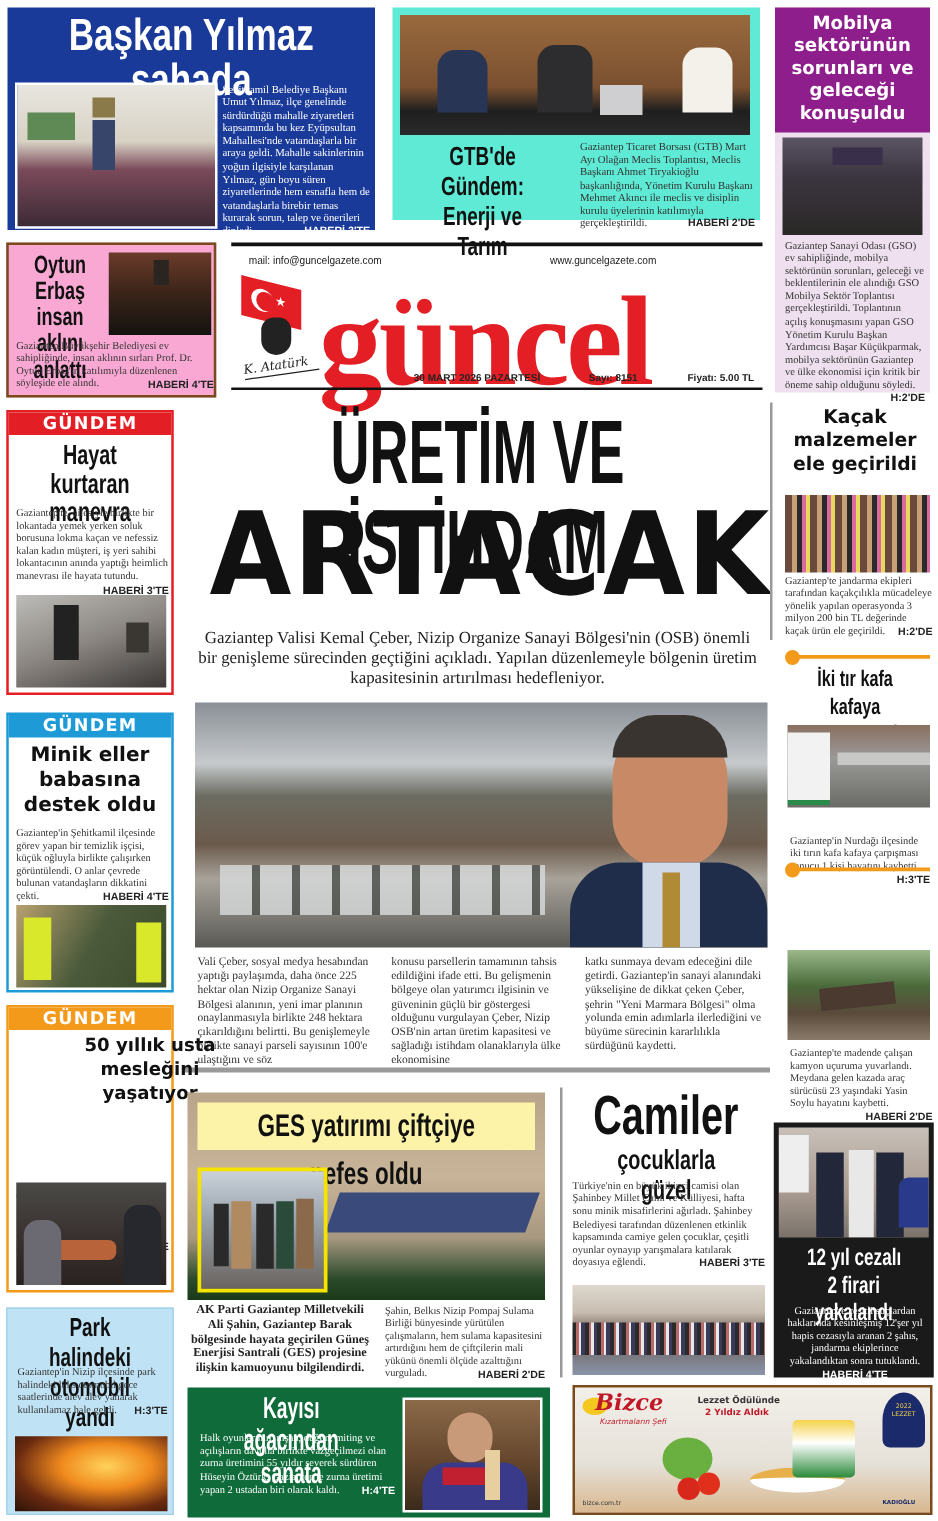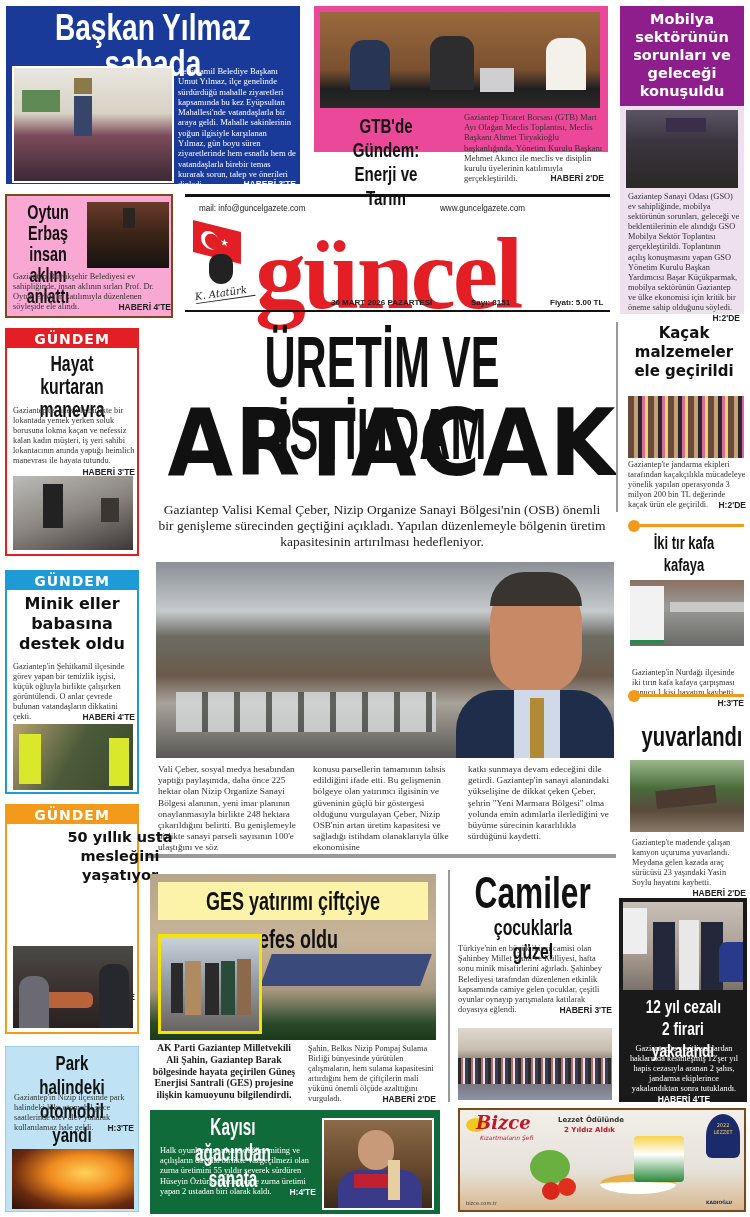--- a/index.html
+++ b/index.html
@@ -24,21 +24,21 @@
     <div class="abs" style="left:60px;top:10px;width:18px;height:16px;background:#8a7a4a"></div>
     <div class="abs" style="left:8px;top:22px;width:38px;height:22px;background:#5f8a55"></div>
     <div class="abs" style="left:60px;top:28px;width:18px;height:40px;background:#37456a"></div>
   </div>
   <div class="abs body" style="left:172px;top:60px;width:118px;color:#fff;font-size:8.6px;line-height:10.3px;">
     <span>Şehitkamil Belediye Başkanı Umut Yılmaz, ilçe genelinde sürdürdüğü mahalle ziyaretleri kapsamında bu kez Eyüpsultan Mahallesi'nde vatandaşlarla bir araya geldi. Mahalle sakinlerinin yoğun ilgisiyle karşılanan Yılmaz, gün boyu süren ziyaretlerinde hem esnafla hem de vatandaşlarla birebir temas kurarak sorun, talep ve önerileri dinledi.</span>
     <span class="ref" style="color:#fff">HABERİ 3'TE</span>
   </div>
 </div>
 
-<div class="abs" style="left:314px;top:6px;width:294px;height:146px;background:#ec4899;">
+<div class="abs" style="left:314px;top:6px;width:294px;height:170px;background:#5eead4;">
   <div class="abs photo" style="left:6px;top:6px;width:280px;height:96px;background:linear-gradient(180deg,#9a6a3e 0%,#7a5030 60%,#1f1f1f 80%,#2a2a2a 100%);">
     <div class="abs" style="left:30px;top:28px;width:40px;height:50px;background:#283555;border-radius:14px 14px 0 0"></div>
     <div class="abs" style="left:110px;top:24px;width:44px;height:54px;background:#2d2d30;border-radius:14px 14px 0 0"></div>
     <div class="abs" style="left:226px;top:26px;width:40px;height:52px;background:#f4f0ea;border-radius:14px 14px 0 0"></div>
     <div class="abs" style="left:160px;top:56px;width:34px;height:24px;background:#cfcfd2"></div>
   </div>
   <div class="abs h" style="left:2px;top:108px;width:140px;font-size:21px;line-height:24px;"><span class="sx">GTB'de Gündem: Enerji ve Tarım</span></div>
   <div class="abs body" style="left:150px;top:106px;width:140px;font-size:8.6px;line-height:10.2px;">
     <span>Gaziantep Ticaret Borsası (GTB) Mart Ayı Olağan Meclis Toplantısı, Meclis Başkanı Ahmet Tiryakioğlu başkanlığında, Yönetim Kurulu Başkanı Mehmet Akıncı ile meclis ve disiplin kurulu üyelerinin katılımıyla gerçekleştirildi.</span>
     <span class="ref">HABERİ 2'DE</span>
@@ -176,21 +176,20 @@
   </div>
   <div class="abs body" style="left:10px;top:132px;width:112px;font-size:8.3px;line-height:10.1px;margin-top:16px;">
     <span>Gaziantep'in Nurdağı ilçesinde iki tırın kafa kafaya çarpışması sonucu 1 kişi hayatını kaybetti.</span>
     <span class="ref">H:3'TE</span>
   </div>
 </div>
 
 <div class="abs" style="left:622px;top:690px;width:124px;height:204px;">
   <div class="abs dot" style="left:6px;top:0;"></div>
   <div class="abs line" style="left:14px;top:4px;width:108px;"></div>
-  <div class="abs h" style="left:0;top:32px;width:124px;font-size:28px;line-height:30px;"><span class="sx">yuvarlandı</span></div>
   <div class="abs photo" style="left:8px;top:70px;width:114px;height:72px;background:linear-gradient(180deg,#9ab88a 0%,#4a6a3a 40%,#5a4a3a 70%,#8a7a6a 100%);">
     <div class="abs" style="left:26px;top:28px;width:60px;height:18px;background:#4a3a30;transform:rotate(-6deg)"></div>
   </div>
   <div class="abs body" style="left:10px;top:148px;width:114px;font-size:8.3px;line-height:10.1px;">
     <span>Gaziantep'te madende çalışan kamyon uçuruma yuvarlandı. Meydana gelen kazada araç sürücüsü 23 yaşındaki Yasin Soylu hayatını kaybetti.</span>
     <span class="ref">HABERİ 2'DE</span>
   </div>
 </div>
 
 <div class="abs" style="left:619px;top:898px;width:128px;height:204px;background:#1a1a1a;">

